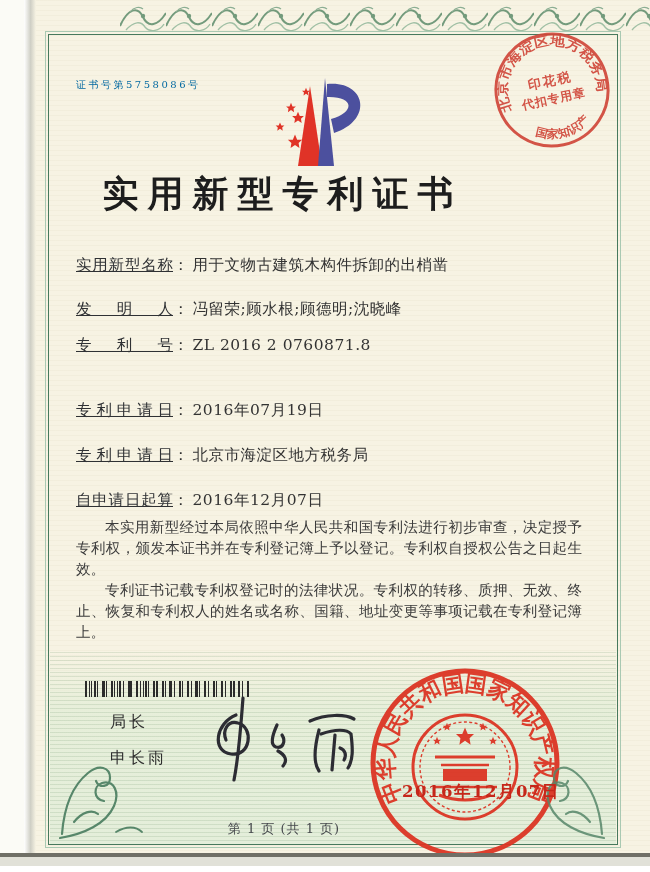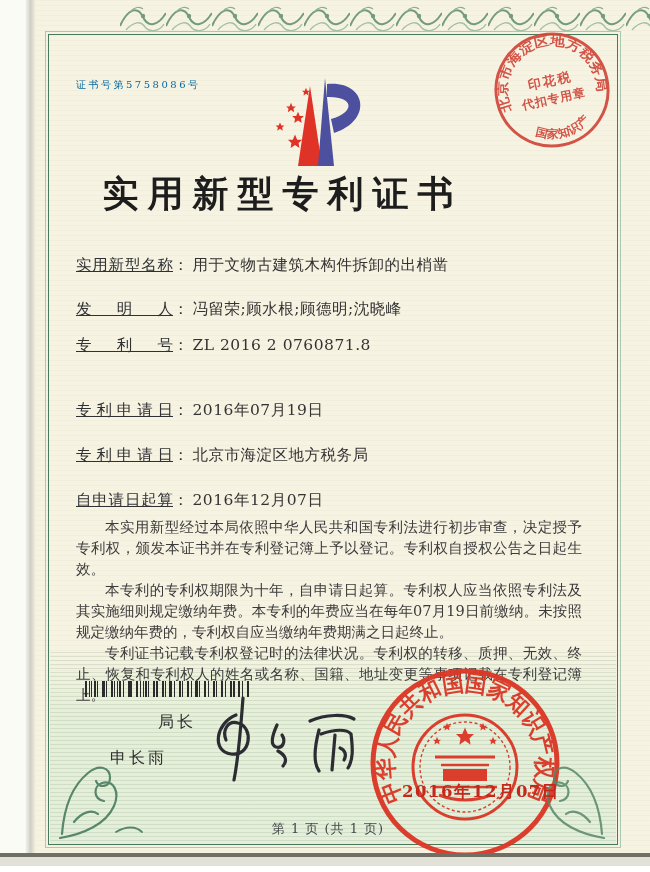--- a/index.html
+++ b/index.html
@@ -38,43 +38,43 @@
   .title { position:absolute; left:0; top:170px; width:565px; text-align:center;
     font-size:36px; font-weight:700; letter-spacing:9px; color:#1d1d1d; }
 
   .field-row { position:absolute; left:76px; font-size:15.5px; color:#2e2e2e; white-space:nowrap; }
   .field-label { display:inline-block; width:97px; text-align:justify; text-align-last:justify; color:#2f3134;text-decoration:underline; }
   .field-colon { margin-right:4px; }
   .field-value { color:#333; letter-spacing:.5px; }
 
   .paragraphs { position:absolute; left:76px; top:517px; width:506px;
     font-size:14.5px; line-height:21px; color:#3b3b3b; text-align:justify; }
-  .paragraphs p { text-indent:2em; }
+  .paragraphs p { text-indent:2em;font-family:Liberation Serif, serif; }
 
   .barcode { position:absolute; left:85px; top:681px; width:164px; height:16px;
     background:
       repeating-linear-gradient(90deg, transparent 0 6px, #2b2b2b 6px 7px, transparent 7px 13px),
       repeating-linear-gradient(90deg, #2b2b2b 0 2px, transparent 2px 4px, #2b2b2b 4px 5px, transparent 5px 9px, #2b2b2b 9px 11px, transparent 11px 12px, #2b2b2b 12px 13px, transparent 13px 17px);
   }
 
   .officer-title { position:absolute; left:110px; top:712px; font-size:16px; letter-spacing:3px;
-    color:#2e2e2e; font-family:"DejaVu Sans","Liberation Sans",sans-serif;margin-left:48px; }
+    color:#2e2e2e; font-family:"DejaVu Sans","Liberation Sans",sans-serif; }
   .officer-name { position:absolute; left:110px; top:748px; font-size:16px; letter-spacing:3px;
     color:#2e2e2e; font-family:"DejaVu Sans","Liberation Sans",sans-serif; }
   .signature { position:absolute; left:198px; top:693px; }
 
   .seal { position:absolute; left:363px; top:661px; opacity:.95; }
   .seal-date { position:absolute; left:402px; top:781px; font-size:16.5px; font-weight:600;
     color:#c5271a; letter-spacing:1.5px; z-index:5; }
 
   .flourish-left  { position:absolute; left:52px;  top:742px; }
   .flourish-right { position:absolute; left:520px; top:742px; transform:scaleX(-1); }
 
   .footer { position:absolute; left:48px; top:820px; width:472px; text-align:center;
-    font-size:13px; letter-spacing:1px; color:#46494d;margin-left:44px; }
+    font-size:13px; letter-spacing:1px; color:#46494d; }
 </style>
 </head>
 <body>
 
 <div class="paper"></div>
 <div class="left-shadow"></div>
 
 <svg class="top-ornament" width="530" height="34">
   <defs>
     <pattern id="scroll" patternUnits="userSpaceOnUse" width="46" height="34">
@@ -136,21 +136,20 @@
 </div>
 <div class="field-row" style="top:445px">
   <span class="field-label">专利申请日</span><span class="field-colon">：</span><span class="field-value">北京市海淀区地方税务局</span>
 </div>
 <div class="field-row" style="top:490px">
   <span class="field-label">自申请日起算</span><span class="field-colon">：</span><span class="field-value">2016年12月07日</span>
 </div>
 
 <div class="paragraphs">
   <p>本实用新型经过本局依照中华人民共和国专利法进行初步审查，决定授予专利权，颁发本证书并在专利登记簿上予以登记。专利权自授权公告之日起生效。</p>
-  <p>本专利的专利权期限为十年，自申请日起算。专利权人应当依照专利法及其实施细则规定缴纳年费。本专利的年费应当在每年07月19日前缴纳。未按照规定缴纳年费的，专利权自应当缴纳年费期满之日起终止。</p>
   <p>专利证书记载专利权登记时的法律状况。专利权的转移、质押、无效、终止、恢复和专利权人的姓名或名称、国籍、地址变更等事项记载在专利登记簿上。</p>
 </div>
 
 <div class="barcode"></div>
 
 <div class="officer-title">局长</div>
 <div class="officer-name">申长雨</div>
 
 <svg class="signature" width="165" height="92" viewBox="0 0 165 92">
   <g fill="none" stroke="#2c2c33" stroke-width="3.2" stroke-linecap="round">

